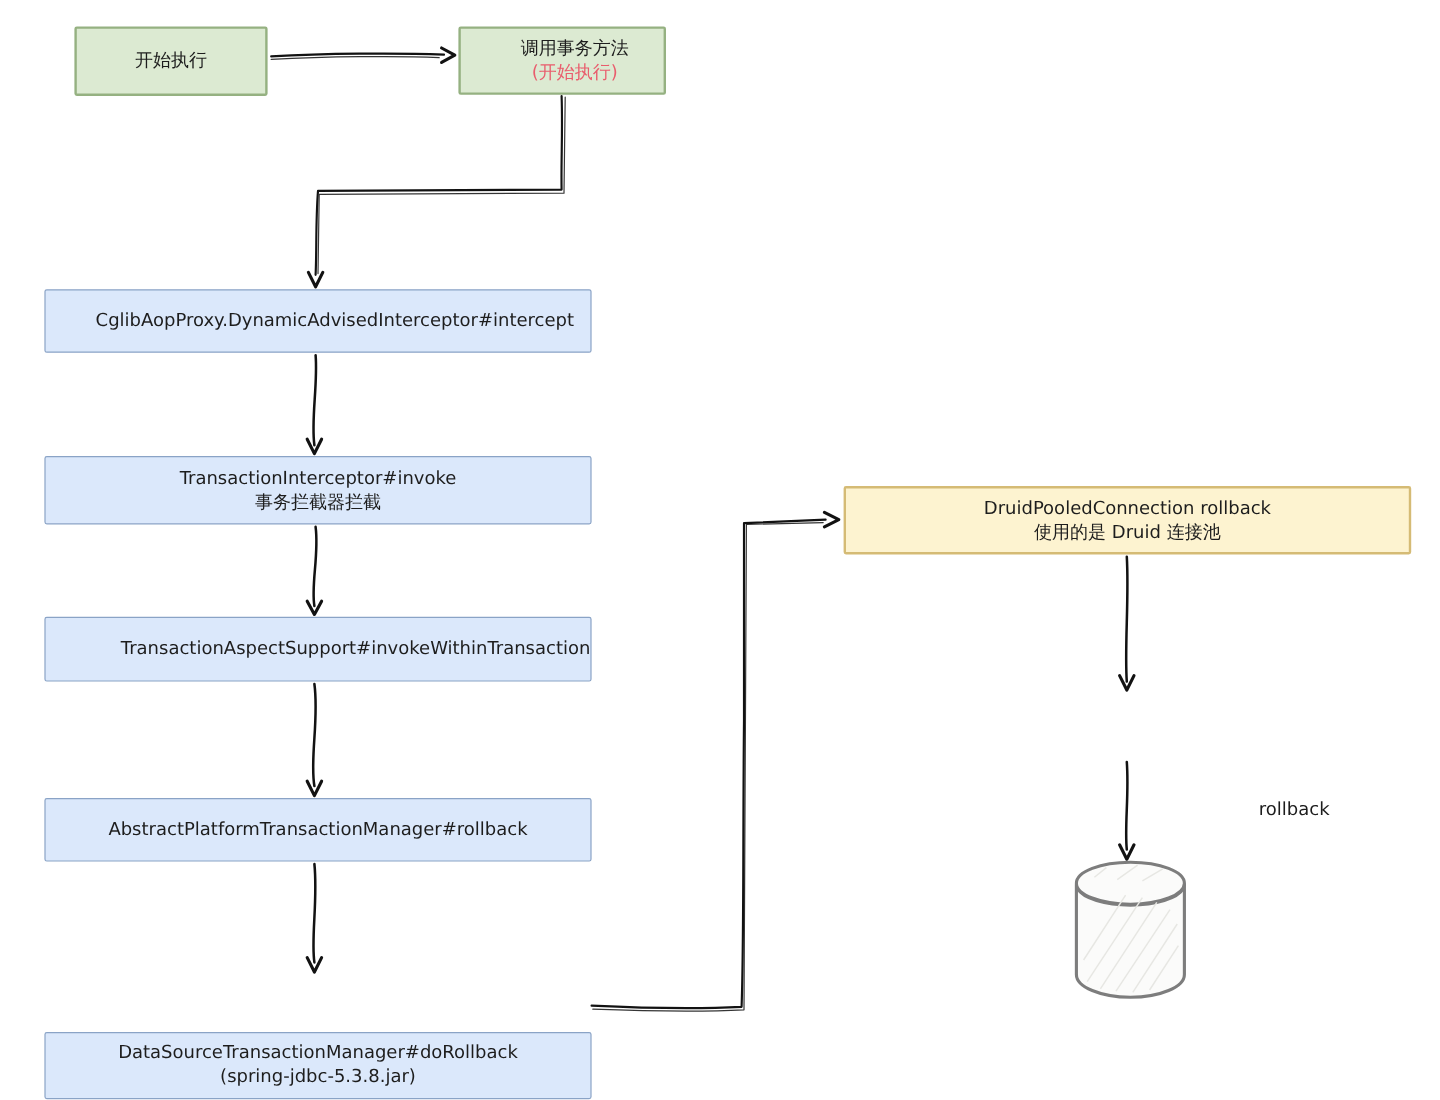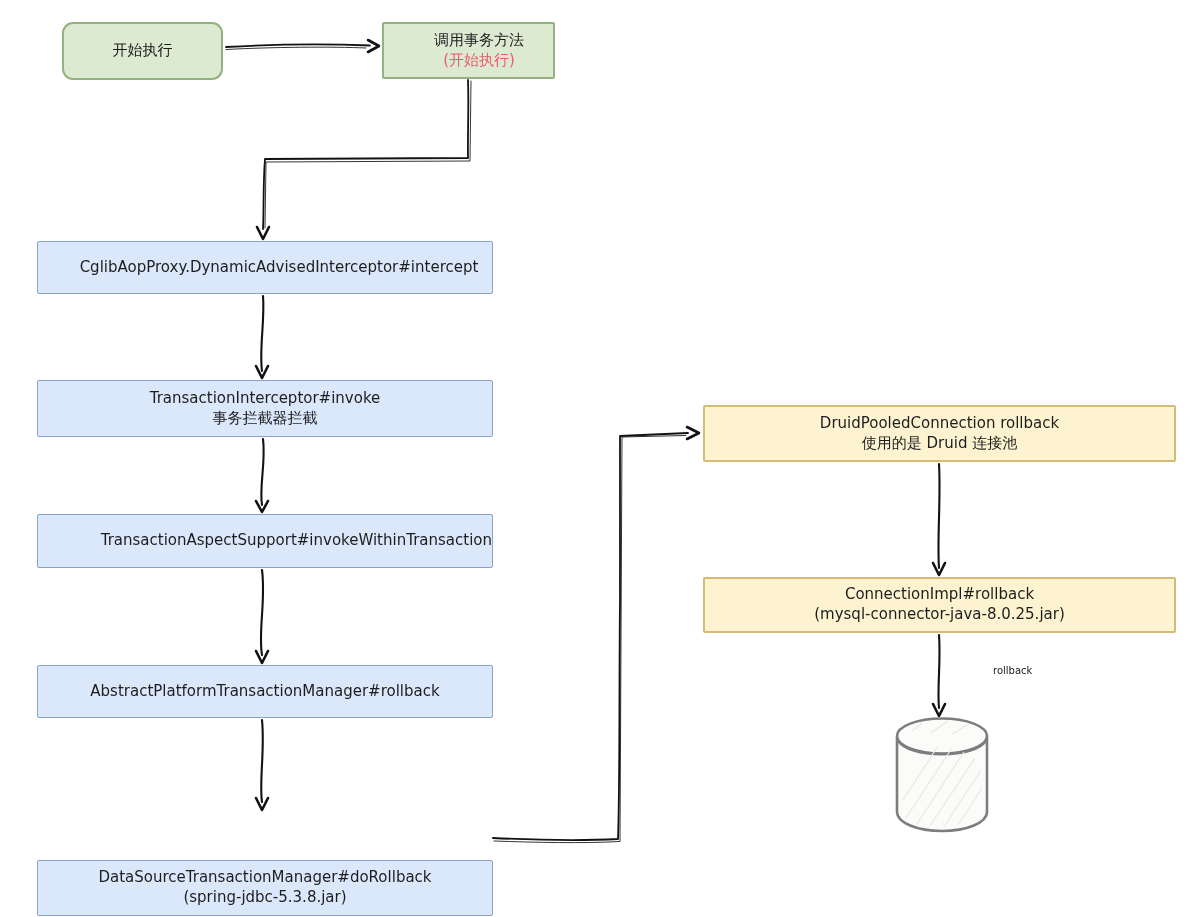--- a/index.html
+++ b/index.html
@@ -11,30 +11,30 @@
   .node{
     position:absolute;display:flex;flex-direction:column;align-items:center;justify-content:center;
     text-align:center;font-size:15px;line-height:1.32;border-radius:2px;box-sizing:border-box;
   }
   .node .l1,.node .l2{white-space:nowrap;}
   .green{background:var(--green_fill);border:2px solid var(--green_border);}
   .blue{background:var(--blue_fill);border:1.6px solid var(--blue_border);}
   .yellow{background:var(--yellow_fill);border:2px solid var(--yellow_border);}
   .red-text{color:var(--red_text);}
   
-  #node-start{left:62px;top:22px;width:161px;height:58px;border-radius:11px;}
+  #node-start{left:62px;top:22px;width:161px;height:58px;}
   #node-proxy{left:382px;top:22px;width:173px;height:57px;padding-left:21px;}
   #node-cglib{left:37px;top:241px;width:456px;height:53px;padding-left:28px;}
   #node-interceptor{left:37px;top:380px;width:456px;height:57px;text-align:right;}
   #node-aspect{left:37px;top:514px;width:456px;height:54px;align-items:flex-end;}
   #node-abstract{left:37px;top:665px;width:456px;height:53px;}
   #node-datasource{left:37px;top:860px;width:456px;height:56px;}
   #node-druid{left:703px;top:405px;width:473px;height:57px;}
   #node-connection{left:703px;top:577px;width:473px;height:56px;}
-  #label-rollback{position:absolute;left:993px;top:665px;font-size:10px;}
+  #label-rollback{position:absolute;left:1049px;top:665px;font-size:15px;}
   
   .wire{fill:none;stroke:var(--arrow);stroke-width:1.8;stroke-linecap:round;stroke-linejoin:round;}
   .wire.thin{stroke-width:1;opacity:.85;}
   .wire.chain{stroke-width:2.1;}
   .head{fill:none;stroke:var(--arrow);stroke-width:2.6;stroke-linecap:round;stroke-linejoin:round;}
   .cyl{fill:var(--cylinder_fill);stroke:var(--cylinder_stroke);stroke-width:2.6;stroke-linecap:round;}
   .cyl-rim{fill:none;stroke:var(--cylinder_stroke);stroke-width:2.2;}
   .hatch{stroke:var(--cylinder_hatch);stroke-width:1.2;}
 </style>
 </head>
@@ -121,20 +121,16 @@
   <div class="node blue" id="node-datasource">
     <span class="l1">DataSourceTransactionManager#doRollback</span>
     <span class="l2">(spring-jdbc-5.3.8.jar)</span>
   </div>
 
   <div class="node yellow" id="node-druid">
     <span class="l1">DruidPooledConnection rollback</span>
     <span class="l2">使用的是 Druid 连接池</span>
   </div>
 
-  <div class="node yellow" id="node-connection">
-    <span class="l1">ConnectionImpl#rollback</span>
-    <span class="l2">(mysql-connector-java-8.0.25.jar)</span>
-  </div>
 
   <span id="label-rollback">rollback</span>
 
 </div>
 
 </body></html>

